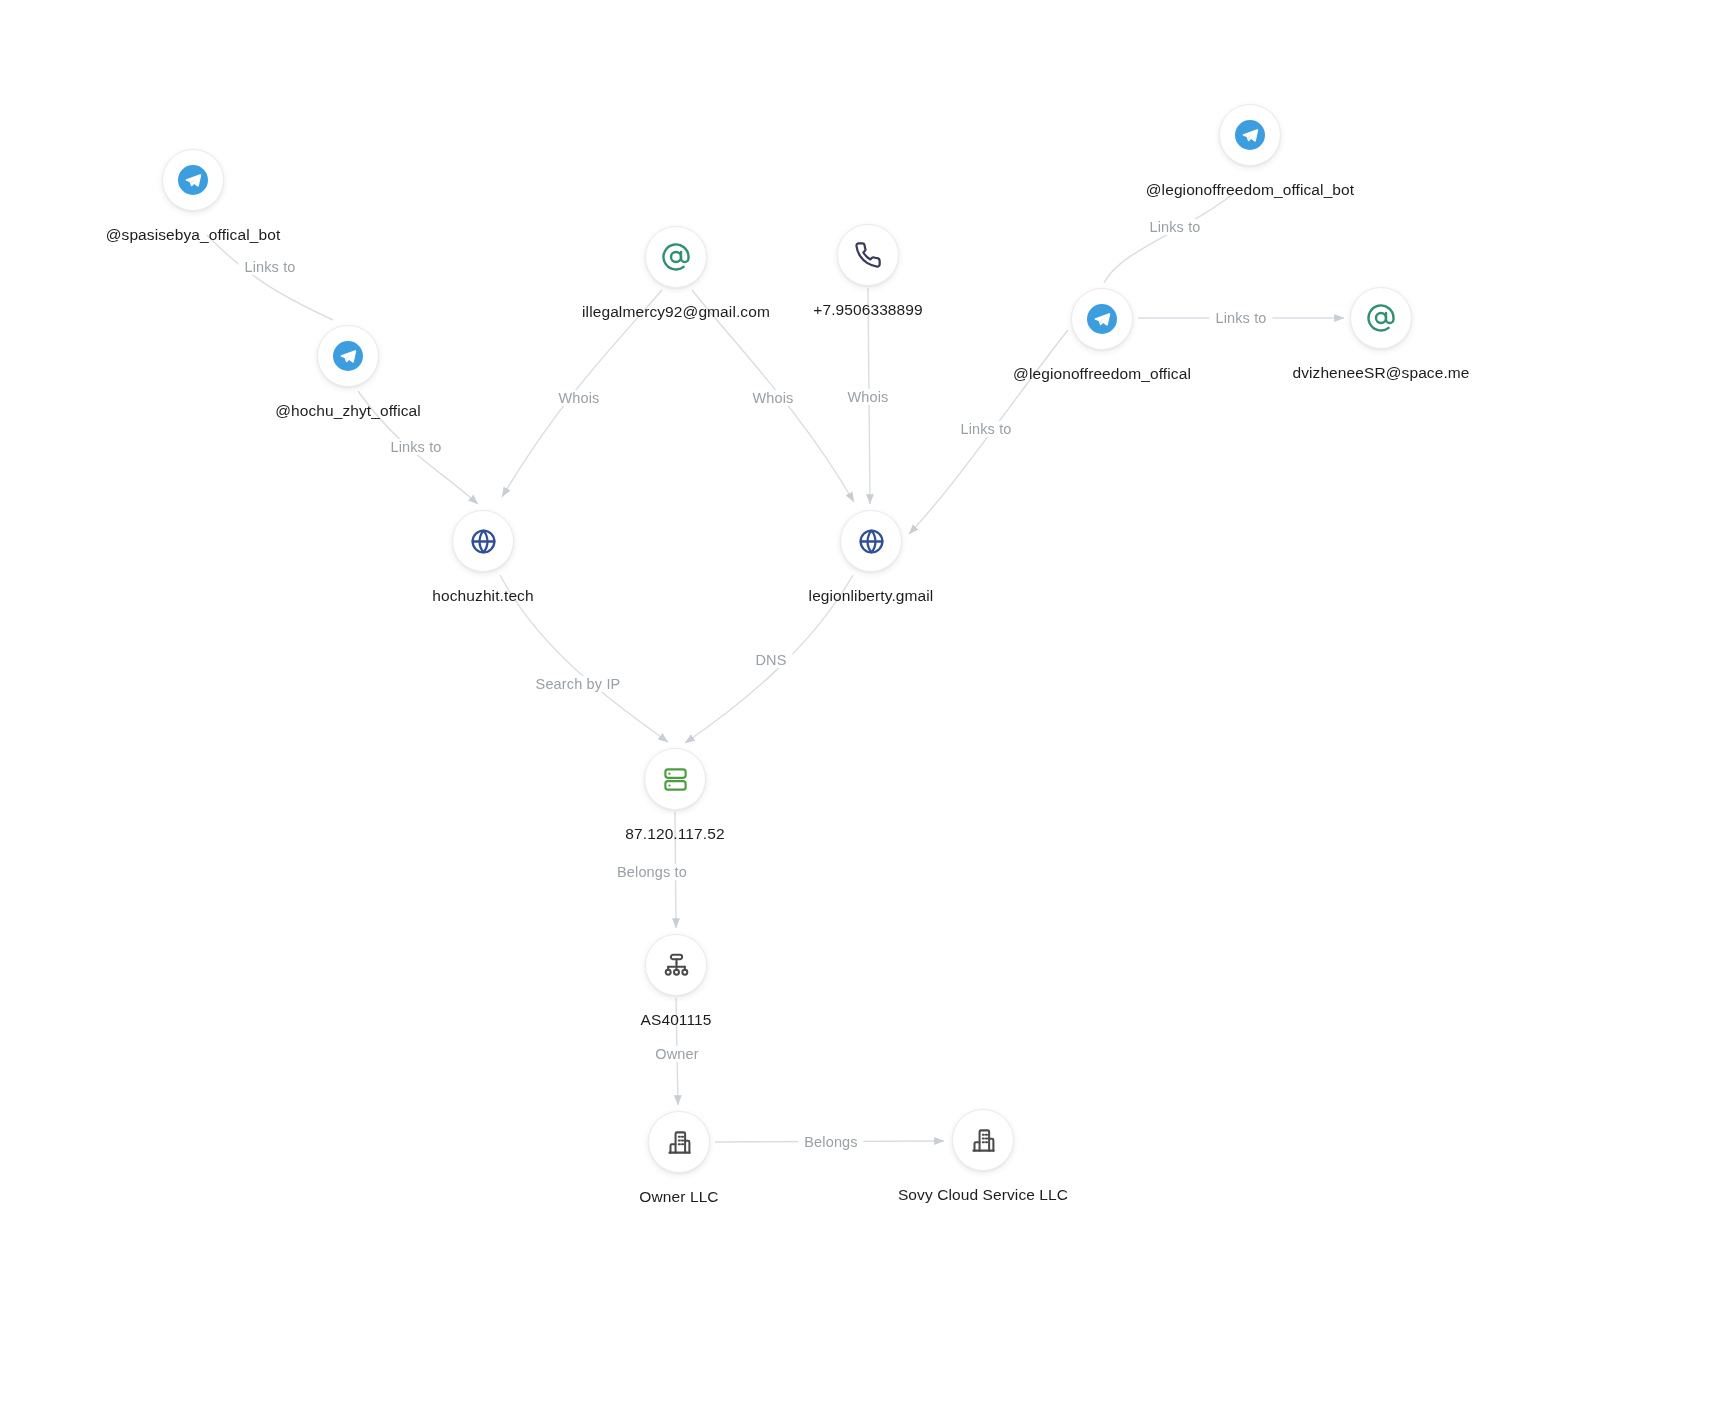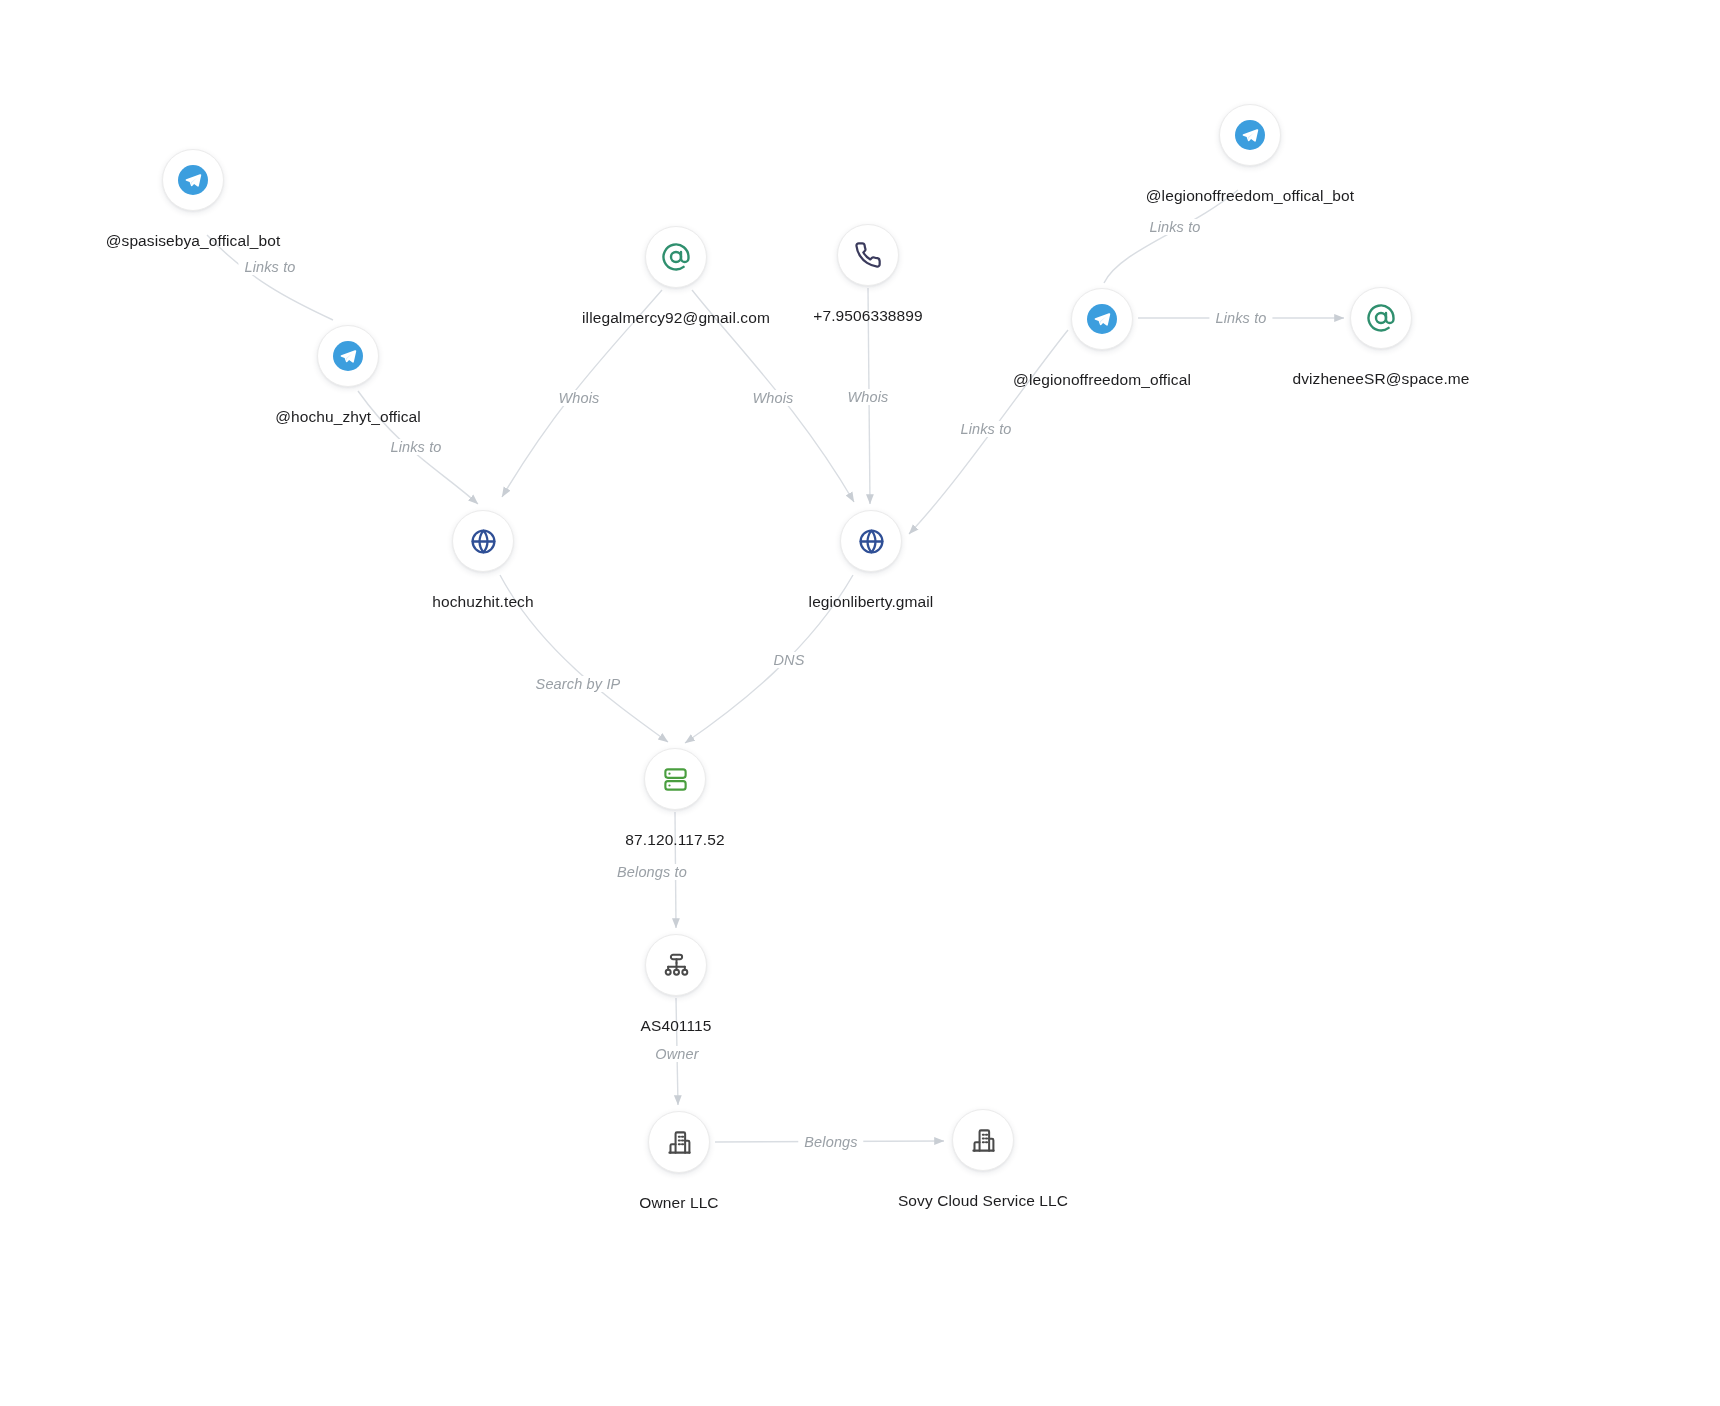--- a/index.html
+++ b/index.html
@@ -45,38 +45,37 @@
     border: 1px solid #ececec;
     box-shadow: 0 2px 6px rgba(20, 30, 50, 0.09), 0 1px 2px rgba(20,30,50,0.05);
     display: flex;
     align-items: center;
     justify-content: center;
     box-sizing: border-box;
   }
   .node-circle svg { display: block; }
   .node-label {
     position: absolute;
-    top: 52px;
+    top: 46px;
     left: 50%;
     transform: translateX(-50%);
     white-space: nowrap;
     font-size: 15.5px;
     color: #1d1d1f;
     letter-spacing: 0.1px;
   }
   .edge-label {
     position: absolute;
     transform: translate(-50%, -50%);
     white-space: nowrap;
     font-size: 14.5px;
     color: #9aa0a6;
     background: #ffffff;
     padding: 0 6px;
     letter-spacing: 0.15px;
-    font-style: italic;
   }
   .tg-badge {
     width: 30px;
     height: 30px;
     border-radius: 50%;
     background: #3c9ede;
     display: flex;
     align-items: center;
     justify-content: center;
   }
@@ -110,21 +109,21 @@
   <div id="edge-labels">
       <div class="edge-label" style="left: 270px; top: 267px;">Links to</div>
       <div class="edge-label" style="left: 416px; top: 447px;">Links to</div>
       <div class="edge-label" style="left: 579px; top: 398px;">Whois</div>
       <div class="edge-label" style="left: 773px; top: 398px;">Whois</div>
       <div class="edge-label" style="left: 868px; top: 397px;">Whois</div>
       <div class="edge-label" style="left: 1175px; top: 227px;">Links to</div>
       <div class="edge-label" style="left: 1241px; top: 318px;">Links to</div>
       <div class="edge-label" style="left: 986px; top: 429px;">Links to</div>
       <div class="edge-label" style="left: 578px; top: 684px;">Search by IP</div>
-      <div class="edge-label" style="left: 771px; top: 660px; margin-left: 18px;">DNS</div>
+      <div class="edge-label" style="left: 771px; top: 660px;">DNS</div>
       <div class="edge-label" style="left: 652px; top: 872px;">Belongs to</div>
       <div class="edge-label" style="left: 677px; top: 1054px; text-align: right;">Owner</div>
       <div class="edge-label" style="left: 831px; top: 1142px;">Belongs</div>
     </div>
   <div id="node-layer">
       <div class="node" style="left: 193px; top: 180px;">
         <div class="node-circle">
           <span class="tg-badge" style="background:#3c9ede">
             <svg width="18" height="18" viewBox="0 0 24 24" aria-hidden="true">
               <path d="M21.2 4.3 2.9 11.1c-.9.35-.88 1.63.03 1.95l4.6 1.6 1.74 5.1c.25.72 1.17.9 1.67.33l2.5-2.85 4.62 3.4c.63.46 1.53.12 1.7-.65l3.2-14.2c.19-.85-.65-1.57-1.46-1.26z" fill="#ffffff"></path>

